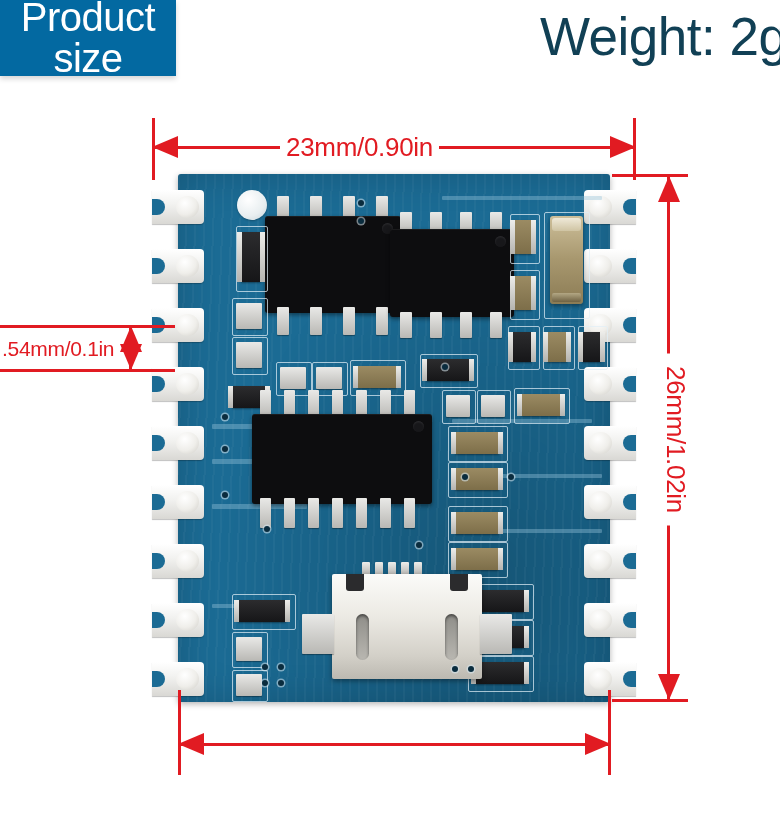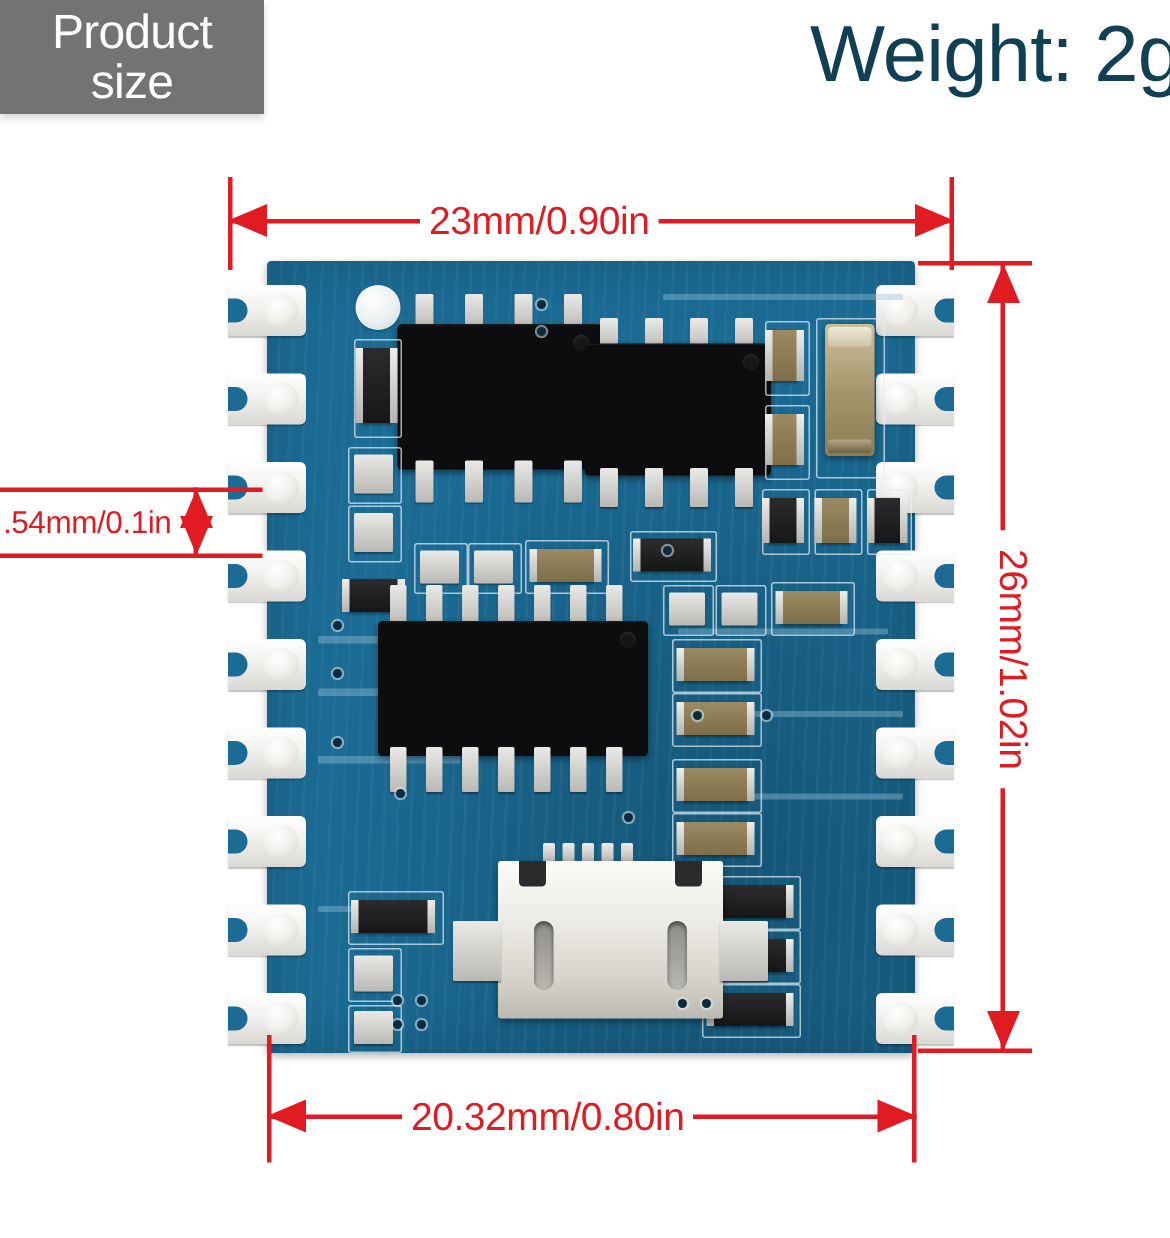--- a/index.html
+++ b/index.html
@@ -11,26 +11,26 @@
   #stage{
     position:relative;
     width:780px;height:825px;
     background:#ffffff;
     overflow:hidden;
   }
 
   
   #badge{
     position:absolute;left:0;top:0;width:176px;height:76px;
-    background:#737373;
+    background:#0369a1;
     color:#ffffff;
     display:flex;flex-direction:column;
     align-items:center;justify-content:center;
     line-height:1.02;
-    font-size:32px;
+    font-size:40px;
     letter-spacing:-0.5px;
     box-shadow:0 3px 5px rgba(0,0,0,.16);
   }
   #badge .l1{display:block;}
   #badge .l2{display:block;}
 
   
   #weight{
     position:absolute;left:540px;top:6px;
     font-size:53px;
@@ -329,21 +329,20 @@
   <div class="dimline" style="left:667px;top:174px;width:3px;height:528px;"></div>
   <div class="arrow u" style="left:658px;top:176px;"></div>
   <div class="arrow d" style="left:658px;top:674px;"></div>
   <div class="dimtext vert" style="left:589px;top:424px;width:160px;text-align:center;">26mm/1.02in</div>
 
   <div class="ext" style="left:178px;top:690px;width:3px;height:85px;"></div>
   <div class="ext" style="left:608px;top:690px;width:3px;height:85px;"></div>
   <div class="dimline" style="left:178px;top:743px;width:433px;height:3px;"></div>
   <div class="arrow l" style="left:178px;top:733px;"></div>
   <div class="arrow r" style="left:585px;top:733px;"></div>
-  <div class="dimtext" style="left:268px;top:729px;">20.32mm/0.80in</div>
 
   <div class="ext" style="left:0px;top:325px;width:175px;height:3px;"></div>
   <div class="ext" style="left:0px;top:369px;width:175px;height:3px;"></div>
   <div class="dimline" style="left:129px;top:325px;width:3px;height:47px;"></div>
   <div class="arrow u" style="left:120px;top:326px;"></div>
   <div class="arrow d" style="left:120px;top:344px;"></div>
   <div class="dimtext small" style="left:-4px;top:337px;">.54mm/0.1in</div>
 
 </div>
 

